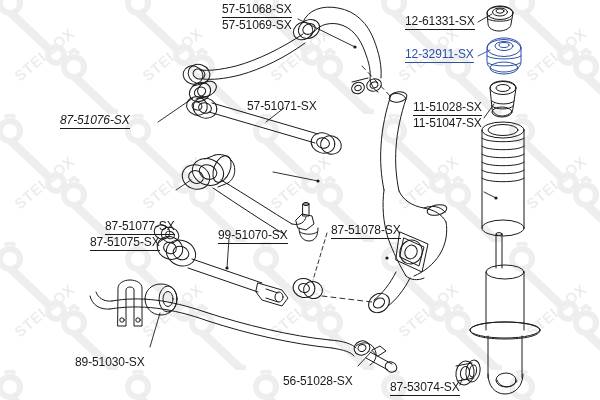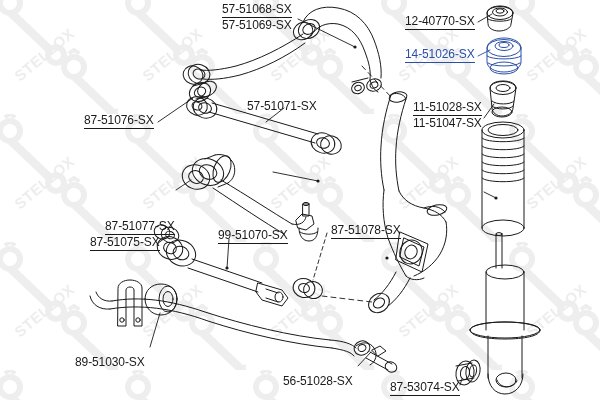--- a/index.html
+++ b/index.html
@@ -339,24 +339,24 @@
       <path d="M460,385 L462,379"></path>
 
       <path d="M362,66 L392,98" stroke-dasharray="5 4"></path>
       <path d="M322,296 L372,302" stroke-dasharray="5 4"></path>
     </g>
   </svg>
 
   <div id="label-layer">
     <span class="lbl u" style="left:222px; top:3px;">57-51068-SX</span>
     <span class="lbl" style="left:222px; top:19px;">57-51069-SX</span>
-    <span class="lbl u" style="left:405px; top:15px;">12-40770-SX</span>
-    <span class="lbl u hl" style="left:405px; top:48px;">14-51026-SX</span>
+    <span class="lbl u" style="left:405px; top:15px;">12-61331-SX</span>
+    <span class="lbl u hl" style="left:405px; top:48px;">12-32911-SX</span>
     <span class="lbl" style="left:247px; top:100px;">57-51071-SX</span>
-    <span class="lbl u" style="left:84px;  top:114px;">87-51076-SX</span>
+    <span class="lbl u" style="left:60px;  top:114px;font-style:italic;">87-51076-SX</span>
     <span class="lbl u" style="left:413px; top:101px;">11-51028-SX</span>
     <span class="lbl" style="left:413px; top:117px;">11-51047-SX</span>
     <span class="lbl u" style="left:105px; top:182px;margin-top:38px;">87-51077-SX</span>
     <span class="lbl u" style="left:218px; top:229px;">99-51070-SX</span>
     <span class="lbl u" style="left:331px; top:224px;">87-51078-SX</span>
     <span class="lbl u" style="left:90px;  top:236px;">87-51075-SX</span>
     <span class="lbl" style="left:75px;  top:356px;">89-51030-SX</span>
     <span class="lbl" style="left:283px; top:375px;">56-51028-SX</span>
     <span class="lbl u" style="left:390px; top:381px;">87-53074-SX</span>
   </div>

